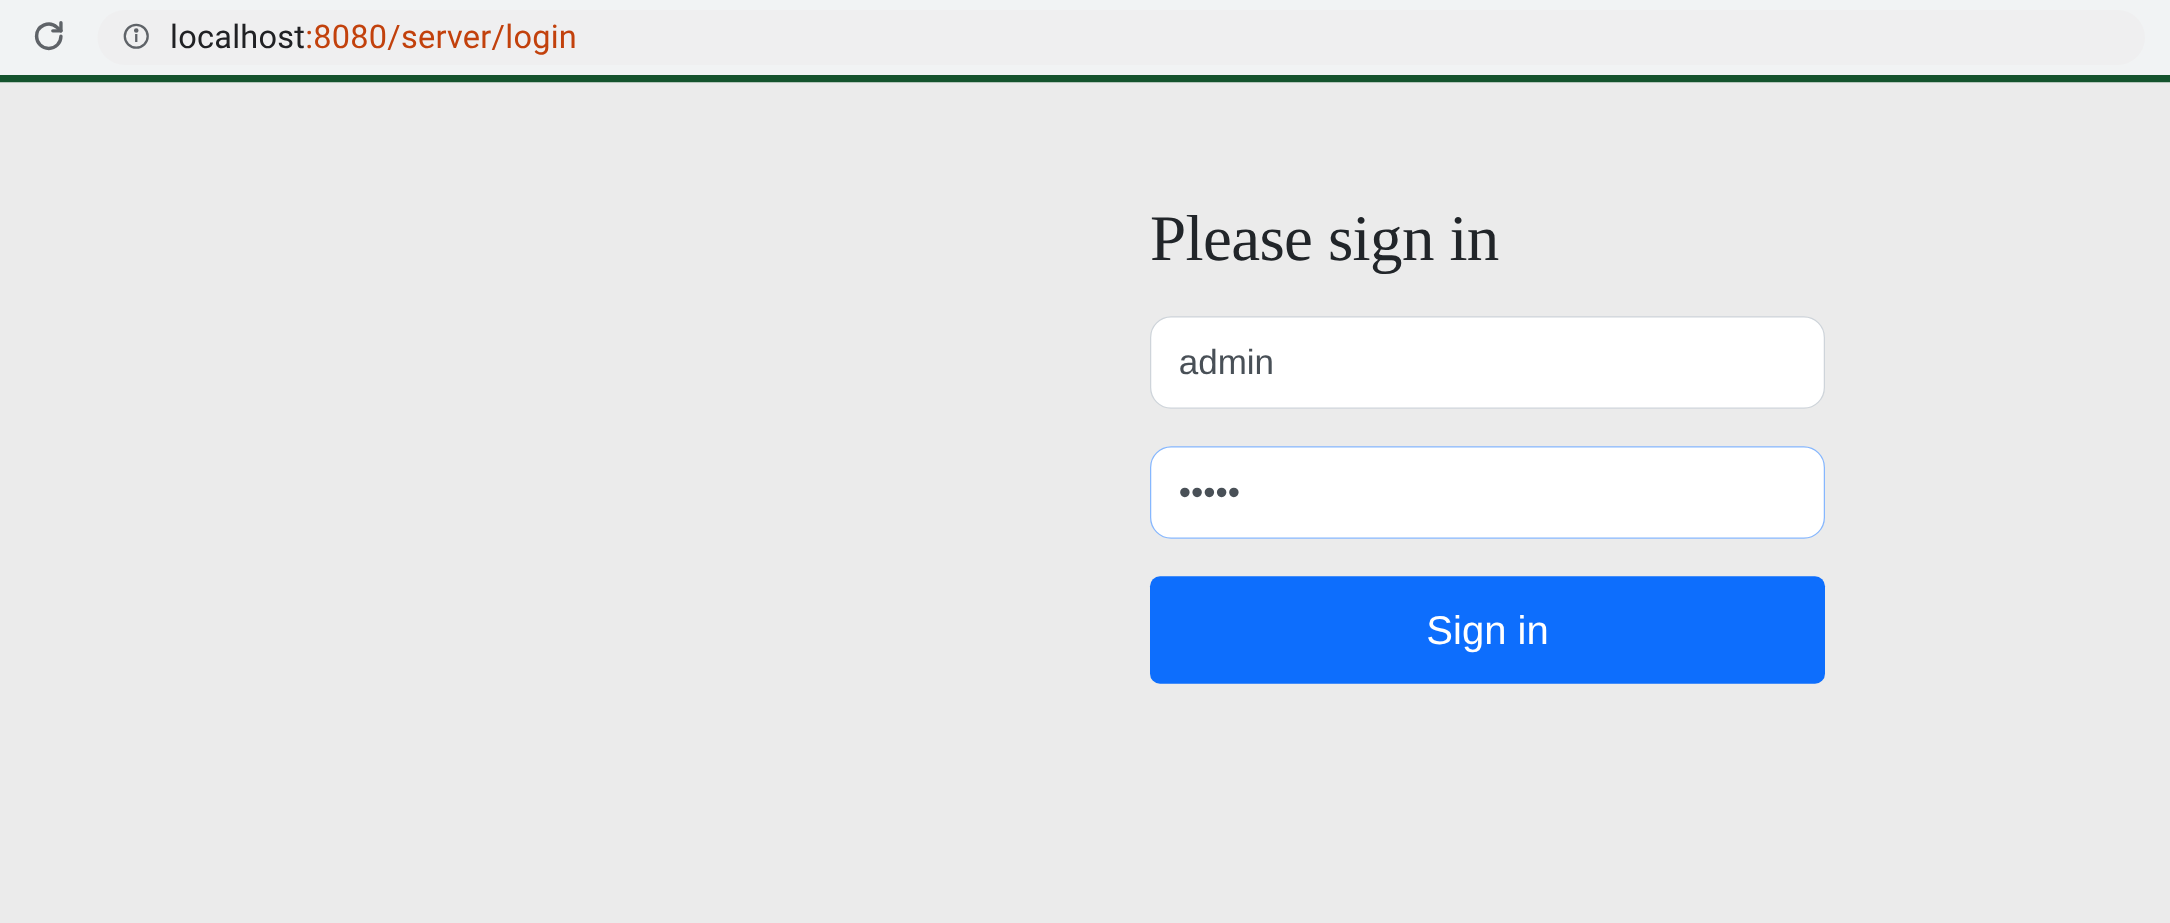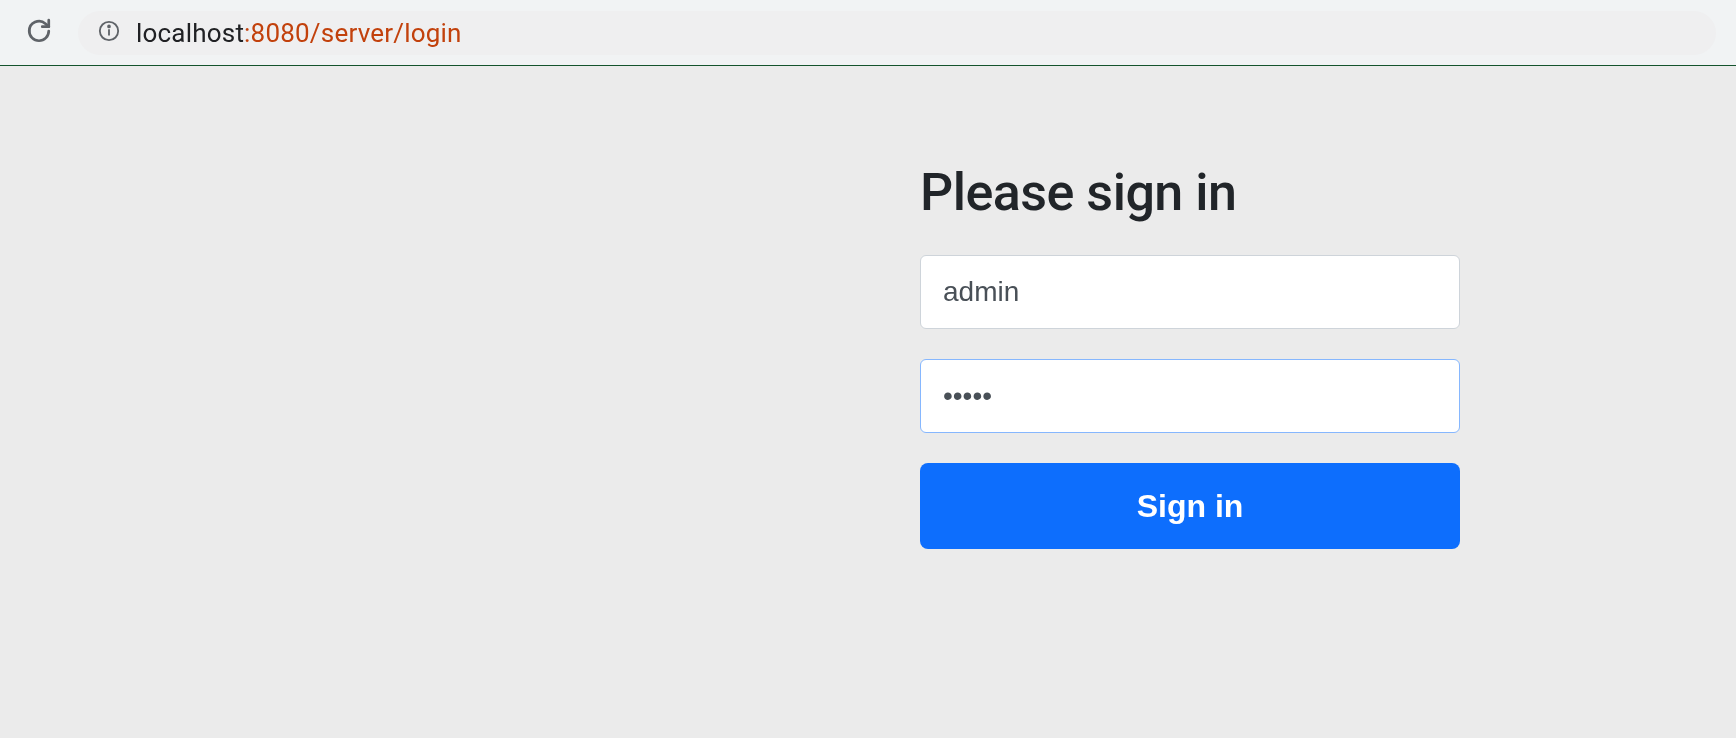--- a/index.html
+++ b/index.html
@@ -13,21 +13,21 @@
       width: 1736px;
       height: 738px;
       overflow: hidden;
     }
     .browser-toolbar {
       background: #f1f3f4;
       height: 66px;
       display: flex;
       align-items: center;
       padding: 0 20px;
-      border-bottom: 1px solid #14532d;
+      border-bottom: 6px solid #14532d;
       gap: 20px;
     }
     .reload-btn {
       background: none;
       border: none;
       cursor: pointer;
       padding: 6px;
       display: flex;
       align-items: center;
       justify-content: center;
@@ -75,43 +75,44 @@
       left: 920px;
       top: 96px;
       width: 540px;
     }
     .form-title {
       font-size: 52px;
       font-weight: 500;
       color: #212529;
       margin-bottom: 32px;
       letter-spacing: -0.5px;
+      font-family: Liberation Serif, serif;
     }
     .form-input {
       width: 100%;
       height: 74px;
       font-size: 28px;
       padding: 0 22px;
       background: #ffffff;
       border: 1px solid #ced4da;
-      border-radius: 6px;
+      border-radius: 17px;
       color: #495057;
       outline: none;
       margin-bottom: 30px;
     }
     .password-focused {
       border-color: #86b7fe;
     }
     .signin-btn {
       width: 100%;
       height: 86px;
       background: #0d6efd;
       color: #ffffff;
       font-size: 32px;
-      font-weight: 700;
+      font-weight: 400;
       border: none;
       border-radius: 8px;
       cursor: pointer;
     }
   </style>
 </head>
 <body>
 
 <div class="browser-toolbar">
   <button class="reload-btn">

